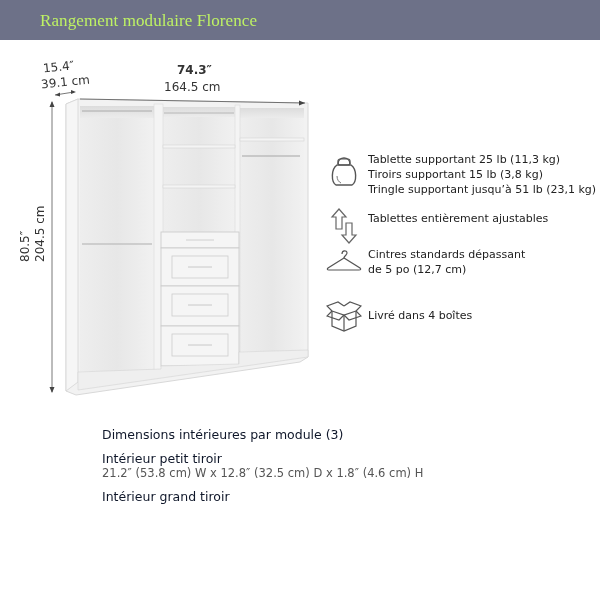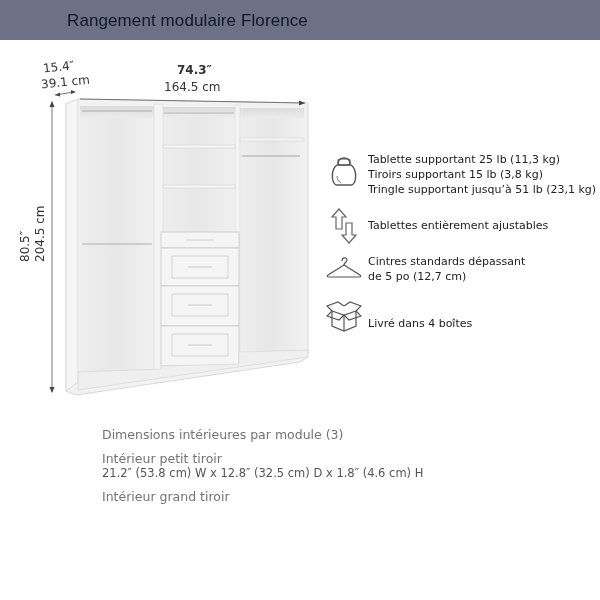--- a/index.html
+++ b/index.html
@@ -5,42 +5,41 @@
     * { box-sizing: border-box; margin: 0; padding: 0; }
     html, body { width: 600px; height: 600px; background: #ffffff; overflow: hidden; }
     body { position: relative; font-family: "DejaVu Sans", sans-serif; color: #2a2a2a; }
 
     .header {
       position: absolute; left: 0; top: 0; width: 600px; height: 40px;
       background: #6d7188;
     }
     .header-title {
       position: absolute; left: 40px; top: 11px;
-      color: #0f172a; font-size: 17px; letter-spacing: 0.1px;
-      font-family: Liberation Sans, sans-serif;
-      margin-left: 27px;
+      color: #bef264; font-size: 17px; letter-spacing: 0.1px;
+      font-family: Liberation Serif, serif;
     }
 
     
     .dim { position: absolute; font-size: 12px; color: #333; font-family: "DejaVu Sans", sans-serif; white-space: nowrap; }
     .dim-vertical { transform: rotate(-90deg); transform-origin: left top; }
 
     
     .drawing { position: absolute; left: 0; top: 0; width: 320px; height: 410px; }
 
     
     .feature { position: absolute; left: 324px; display: flex; align-items: flex-start; }
     .feature-icon { width: 40px; display: flex; justify-content: center; align-items: center; flex-shrink: 0; }
     .feature-text { margin-left: 4px; font-size: 11px; line-height: 15px; color: #222; }
     .feature-line { display: block; }
 
     
     .specs { position: absolute; left: 102px; top: 427px; }
     .spec { margin-bottom: 9px; }
-    .spec-title { font-size: 12.5px; color: #737373; line-height: 15px; }
+    .spec-title { font-size: 12.5px; color: #0f172a; line-height: 15px; }
     .spec-value { font-size: 11.5px; color: #555; line-height: 14px; }
   </style>
 </head>
 <body>
 
 <div class="header">
   <span class="header-title">Rangement modulaire Florence</span>
 </div>
 
 <svg class="drawing" viewBox="0 0 320 410" width="320" height="410">
@@ -129,26 +128,26 @@
   </span>
 </div>
 
 <div class="feature" style="top:207px;">
   <span class="feature-icon">
     <svg width="30" height="38" viewBox="0 0 30 38">
       <path d="M10 2 L3 10 L7 10 L7 22 L13 22 L13 10 L17 10 Z" fill="none" stroke="#666" stroke-width="1.2"></path>
       <path d="M20 36 L27 28 L23 28 L23 16 L17 16 L17 28 L13 28 Z" fill="none" stroke="#666" stroke-width="1.2"></path>
     </svg>
   </span>
-  <span class="feature-text" style="margin-top:11px;">
+  <span class="feature-text" style="margin-top:4px;">
     <span class="feature-line">Tablettes entièrement ajustables</span>
   </span>
 </div>
 
-<div class="feature" style="top:254px;">
+<div class="feature" style="top:247px;">
   <span class="feature-icon">
     <svg width="36" height="26" viewBox="0 0 36 26">
       <path d="M16 7 C16 3, 21 3, 21 6 C21 8, 18 9, 18 11" fill="none" stroke="#555" stroke-width="1.2"></path>
       <path d="M18 11 L2 21 C1 22, 1 23, 3 23 L33 23 C35 23, 35 22, 34 21 Z" fill="none" stroke="#555" stroke-width="1.2"></path>
     </svg>
   </span>
   <span class="feature-text">
     <span class="feature-line">Cintres standards dépassant</span>
     <span class="feature-line">de 5 po (12,7 cm)</span>
   </span>
@@ -159,21 +158,21 @@
     <svg width="36" height="32" viewBox="0 0 36 32">
       <path d="M6 11 L18 15 L30 11" fill="none" stroke="#555" stroke-width="1.2"></path>
       <path d="M6 11 L6 26 L18 31 L30 26 L30 11" fill="none" stroke="#555" stroke-width="1.2"></path>
       <line x1="18" y1="15" x2="18" y2="31" stroke="#555" stroke-width="1.2"></line>
       <path d="M6 11 L1 6 L12 2 L18 6" fill="none" stroke="#555" stroke-width="1.2"></path>
       <path d="M30 11 L35 6 L24 2 L18 6" fill="none" stroke="#555" stroke-width="1.2"></path>
       <path d="M6 11 L1 16 L13 20 L18 15" fill="none" stroke="#555" stroke-width="1.2"></path>
       <path d="M30 11 L35 16 L23 20 L18 15" fill="none" stroke="#555" stroke-width="1.2"></path>
     </svg>
   </span>
-  <span class="feature-text" style="margin-top:16px;">
+  <span class="feature-text" style="margin-top:8px;">
     <span class="feature-line">Livré dans 4 boîtes</span>
   </span>
 </div>
 
 <div class="specs">
   <div class="spec">
     <div class="spec-title">Dimensions intérieures par module (3)</div>
   </div>
   <div class="spec">
     <div class="spec-title">Intérieur petit tiroir</div>

